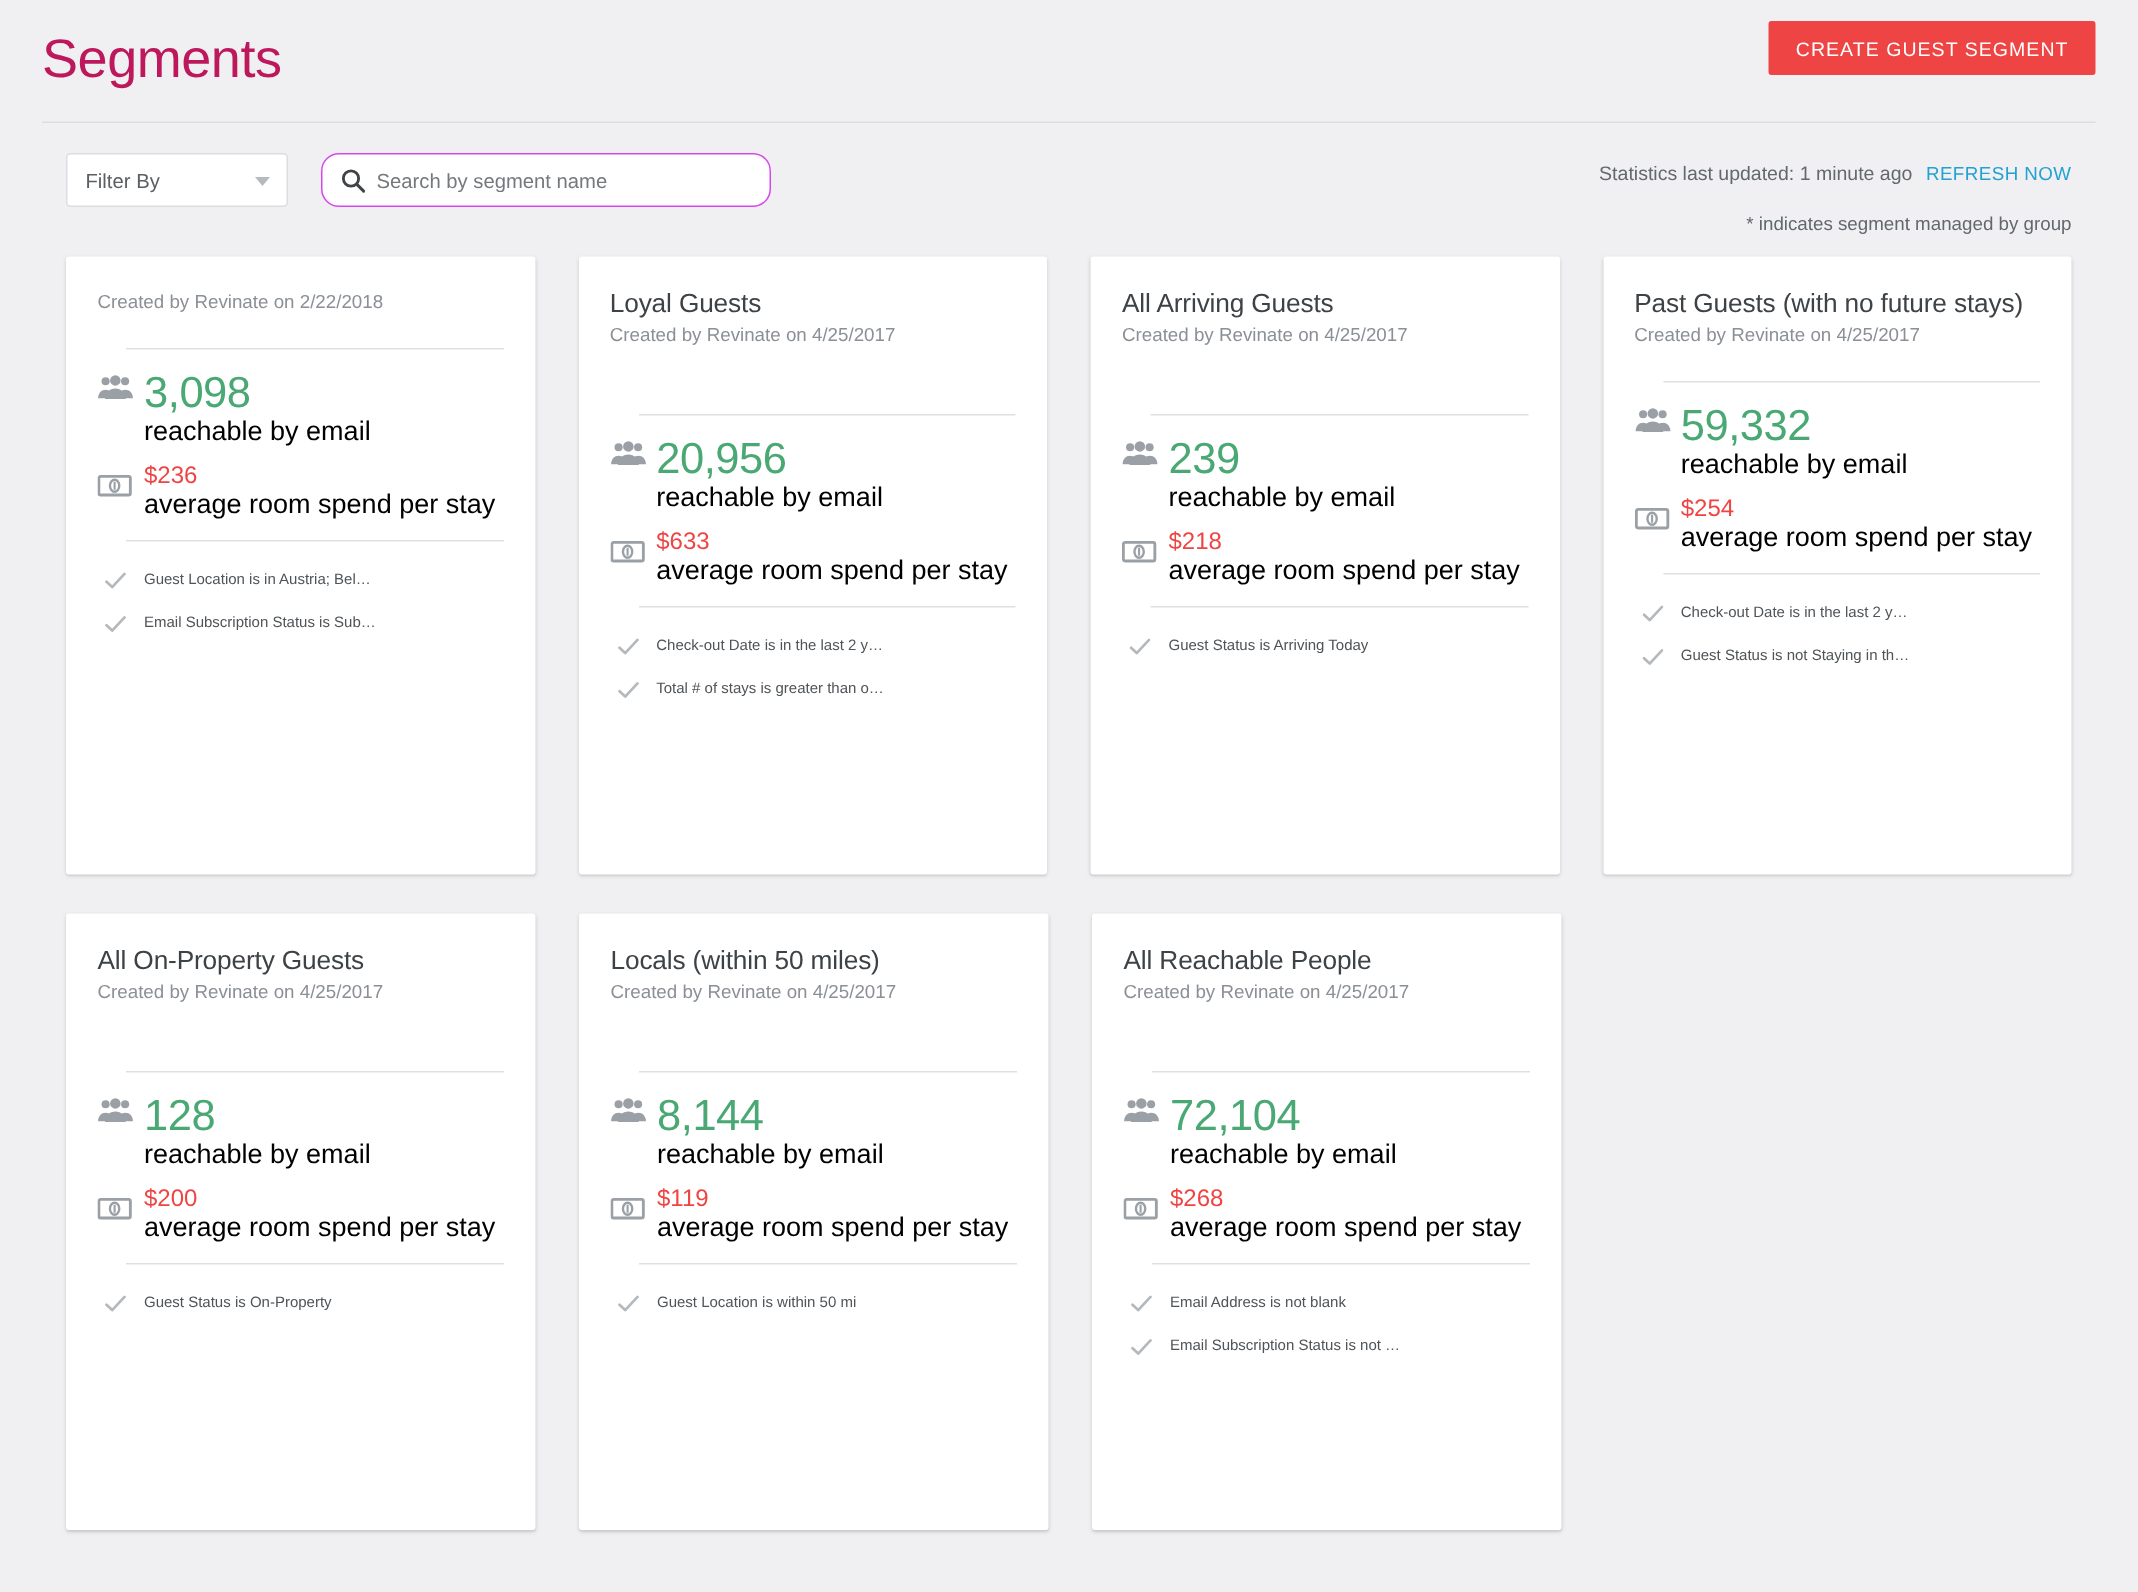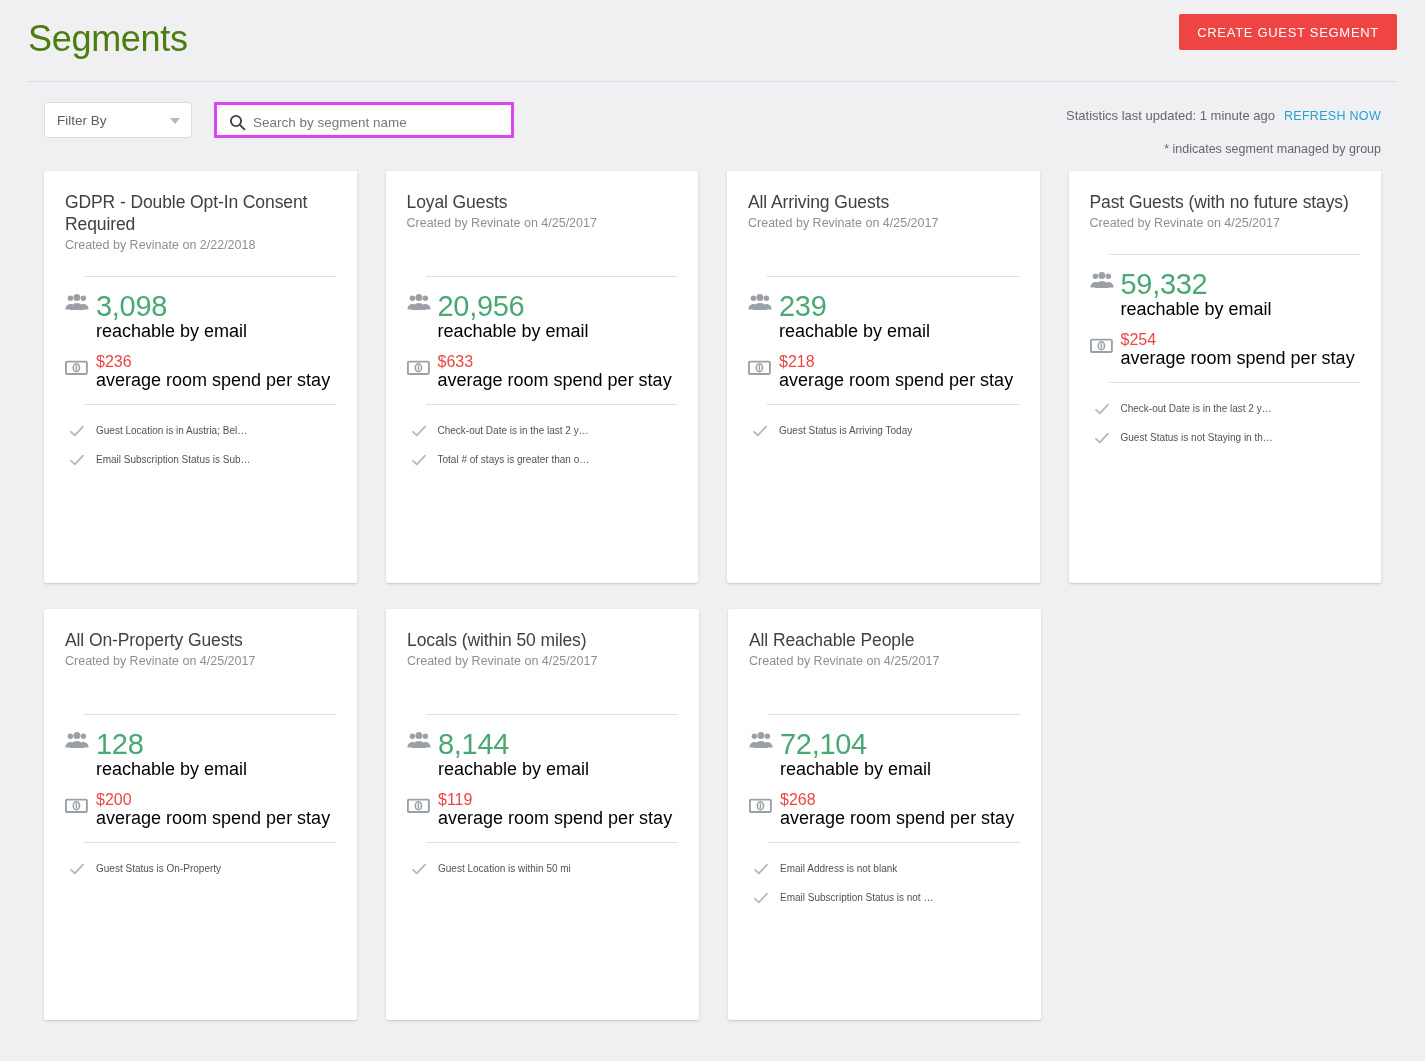--- a/index.html
+++ b/index.html
@@ -20,21 +20,21 @@
   .header {
     position: absolute;
     left: 0; top: 0;
     width: 1425px; height: 81px;
   }
   .page-title {
     position: absolute;
     left: 28px; top: 16px;
     font-size: 36px;
     font-weight: 400;
-    color: #4d7c0f;
+    color: #be185d;
     letter-spacing: -0.3px;
     line-height: 46px;
   }
   .create-btn {
     position: absolute;
     right: 28px; top: 14px;
     height: 36px;
     padding: 0 18px;
     background: #ef4444;
     color: #ffffff;
@@ -82,22 +82,22 @@
     width: 0; height: 0;
     border-left: 5px solid transparent;
     border-right: 5px solid transparent;
     border-top: 6px solid #b7babd;
   }
   .search-box {
     position: absolute;
     left: 214px; top: 8px;
     width: 300px; height: 36px;
     background: #ffffff;
-    border: 3px solid #d946ef;
-    border-radius: 0;
+    border: 1px solid #d946ef;
+    border-radius: 12px;
     cursor: text;
   }
   .search-icon {
     position: absolute;
     left: 12px; top: 9px;
     width: 17px; height: 17px;
   }
   .search-input {
     position: absolute;
     left: 36px; top: 0;
@@ -264,21 +264,20 @@
       <span>Statistics last updated: 1 minute ago</span><a class="refresh-link" href="#">REFRESH NOW</a>
     </div>
 
     <div class="managed-note">* indicates segment managed by group</div>
   </div>
 
   <div class="grid">
     <div class="grid-row">
 
       <div class="card tall">
-        <div class="card-title">GDPR - Double Opt-In Consent Required</div>
         <div class="card-sub">Created by Revinate on 2/22/2018</div>
         <div class="card-hr hr-top"></div>
         <div class="metrics">
           <div class="metric first">
             <span class="metric-icon">
               <svg width="24" height="20" viewBox="0 0 24 20">
                 <circle cx="5.4" cy="5.2" r="2.7" fill="#9aa0a6"></circle>
                 <circle cx="18.4" cy="5.2" r="2.7" fill="#9aa0a6"></circle>
                 <circle cx="11.9" cy="4.6" r="3.5" fill="#9aa0a6"></circle>
                 <path d="M0.4 16.5c0-3.3 2.3-5.6 5-5.6s5 2.3 5 5.6z" fill="#9aa0a6"></path>

